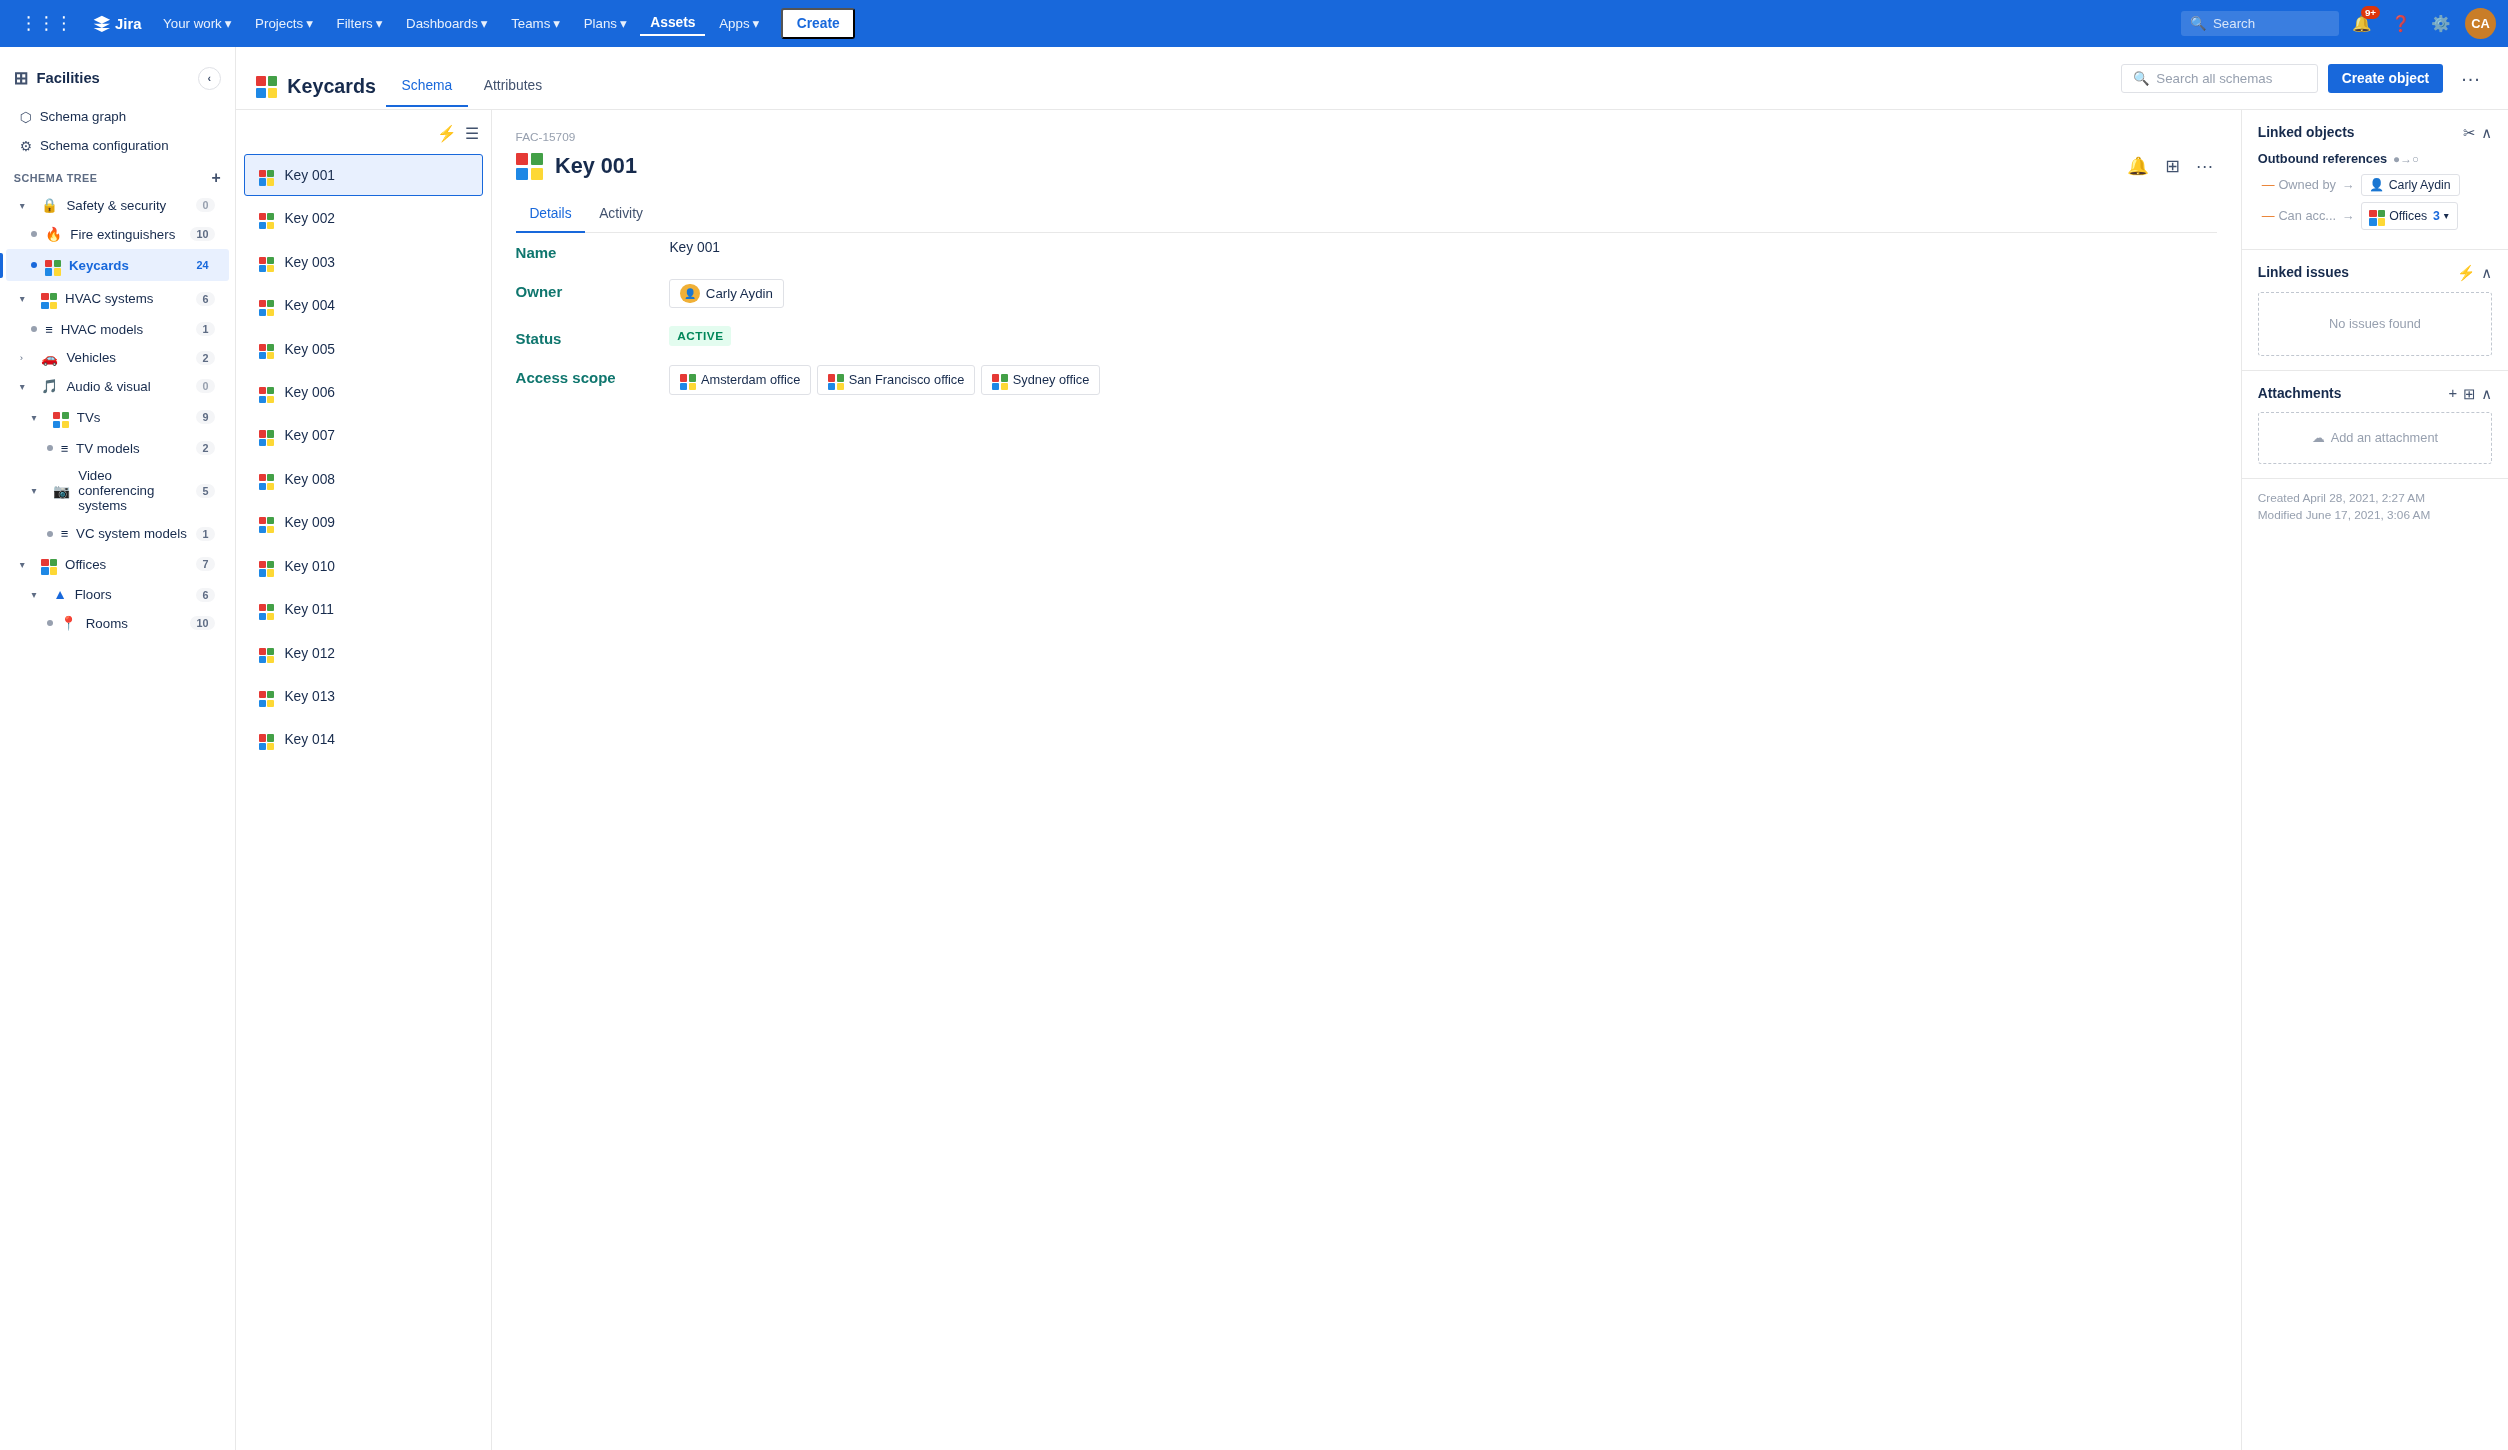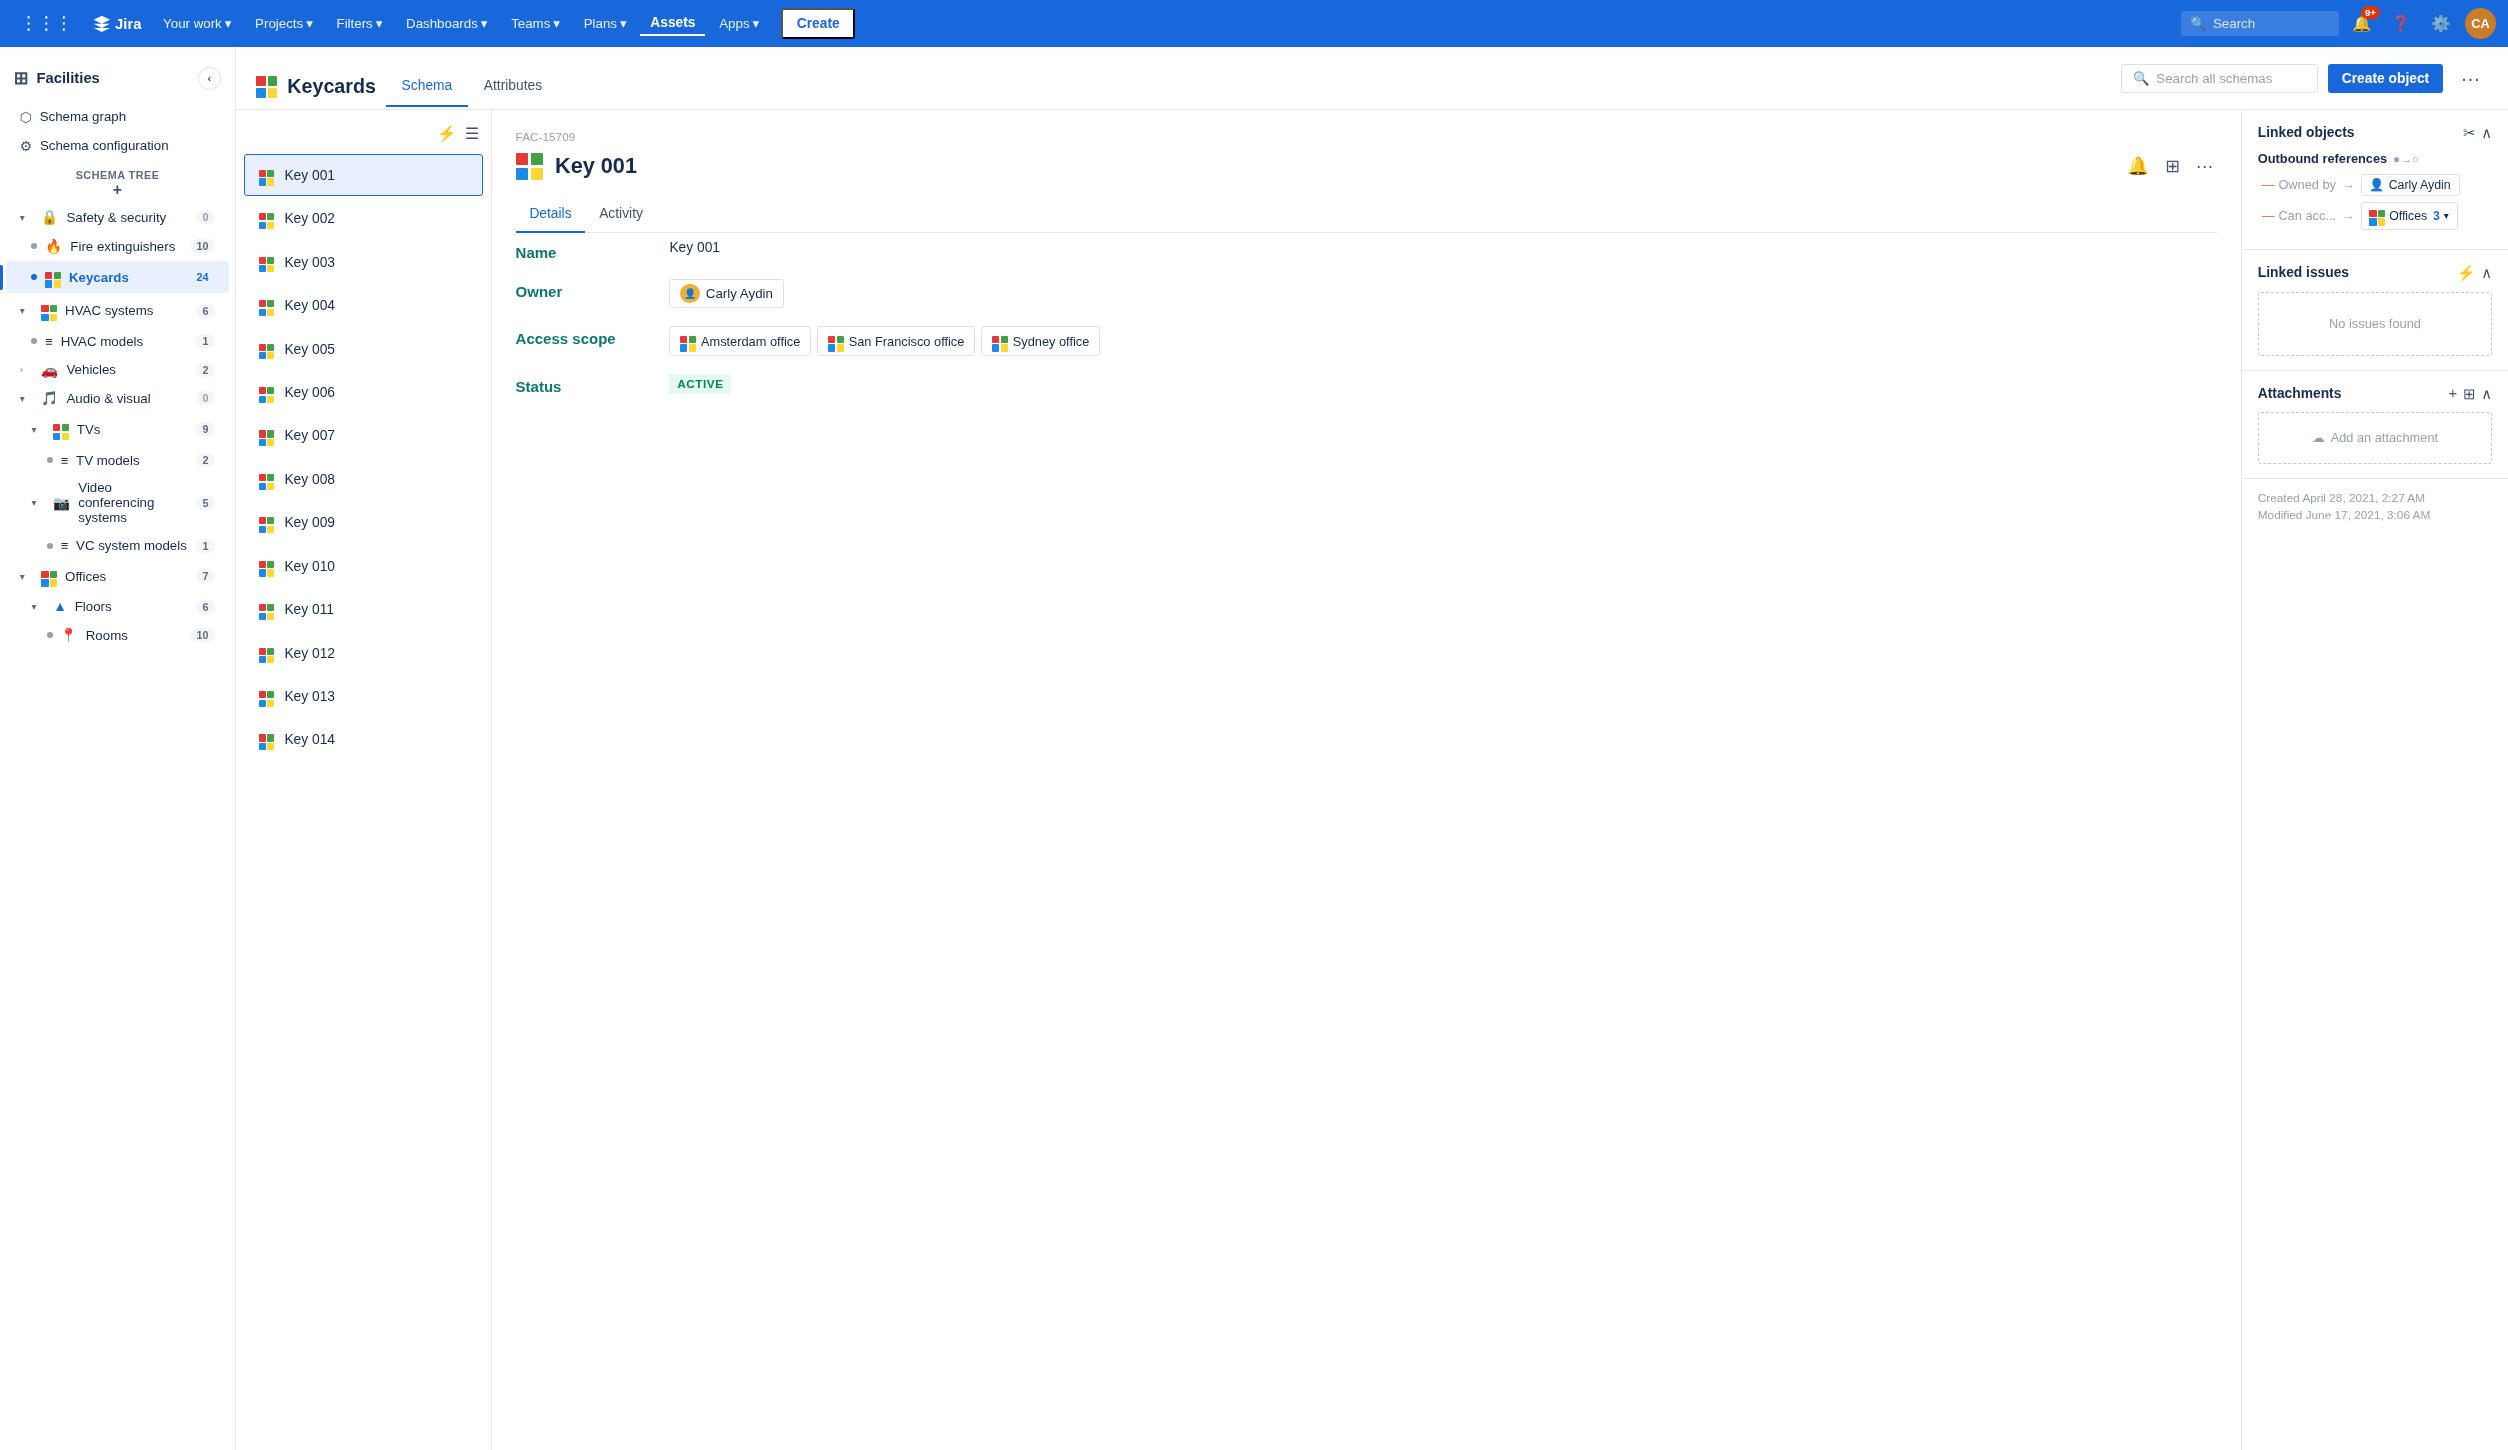--- a/index.html
+++ b/index.html
@@ -52,21 +52,21 @@
       flex-shrink: 0; background: #fff; padding: 11.8px 0;
     }
     .sidebar-header {
       display: flex; align-items: center; padding: 7.9px 13.8px 11.8px;
       font-weight: 700; font-size: 14.8px; justify-content: space-between;
     }
     .sidebar-header-left { display: flex; align-items: center; gap: 7.9px; }
     .sidebar-section-label {
       font-size: 10.8px; font-weight: 700; color: #5e6c84;
       padding: 7.9px 13.8px 3.9px; display: flex; align-items: center; justify-content: space-between;
-      text-transform: uppercase; letter-spacing: 0.5px; flex-direction: column;
+      text-transform: uppercase; letter-spacing: 0.5px;
     }
     .sidebar-nav-item {
       display: flex; align-items: center; padding: 5.9px 13.8px; cursor: pointer;
       border-radius: 3px; margin: 1px 5.9px; gap: 7.9px; position: relative;
     }
     .sidebar-nav-item.active { background: #e8f0fe; }
     .sidebar-nav-item.active::before {
       content: ''; position: absolute; left: -5.9px; top: 3.9px; bottom: 3.9px;
       width: 3px; background: #1868db; border-radius: 0 2px 2px 0;
     }
@@ -662,20 +662,24 @@
           <span class="field-value">Key 001</span>
         </div>
         <div class="field-row">
           <span class="field-label">Owner</span>
           <div class="owner-chip">
             <div class="owner-avatar">👤</div>
             <span>Carly Aydin</span>
           </div>
         </div>
         <div class="field-row">
+          <span class="field-label">Status</span>
+          <span class="status-badge">ACTIVE</span>
+        </div>
+        <div class="field-row">
           <span class="field-label">Access scope</span>
           <div class="access-chips">
             <div class="access-chip">
               <span>
                 <span class="grid-color-icon">
                     <span class="gc-r"></span>
                     <span class="gc-g"></span>
                     <span class="gc-b"></span>
                     <span class="gc-y"></span>
                   </span>
@@ -698,24 +702,20 @@
                 <span class="grid-color-icon">
                     <span class="gc-r"></span>
                     <span class="gc-g"></span>
                     <span class="gc-b"></span>
                     <span class="gc-y"></span>
                   </span>
               </span>
               <span>Sydney office</span>
             </div>
           </div>
-        </div>
-        <div class="field-row">
-          <span class="field-label">Status</span>
-          <span class="status-badge">ACTIVE</span>
         </div>
       </div>
 
       <div class="right-panel">
         <div class="rp-section">
           <div class="rp-section-header">
             <span class="rp-section-title">Linked objects</span>
             <div class="rp-section-icons">
               <span class="rp-icon-btn">✂</span>
               <span class="rp-icon-btn">∧</span>

